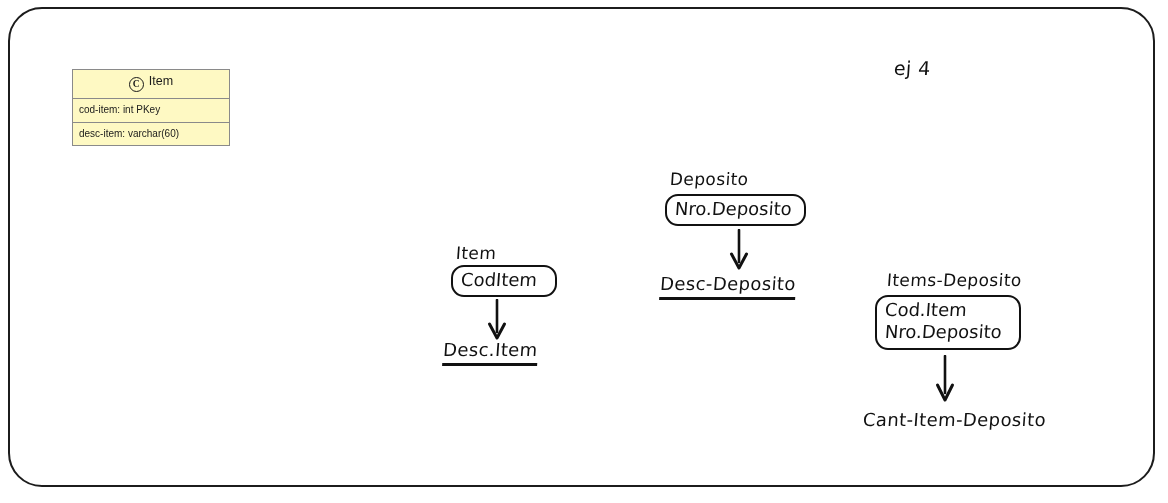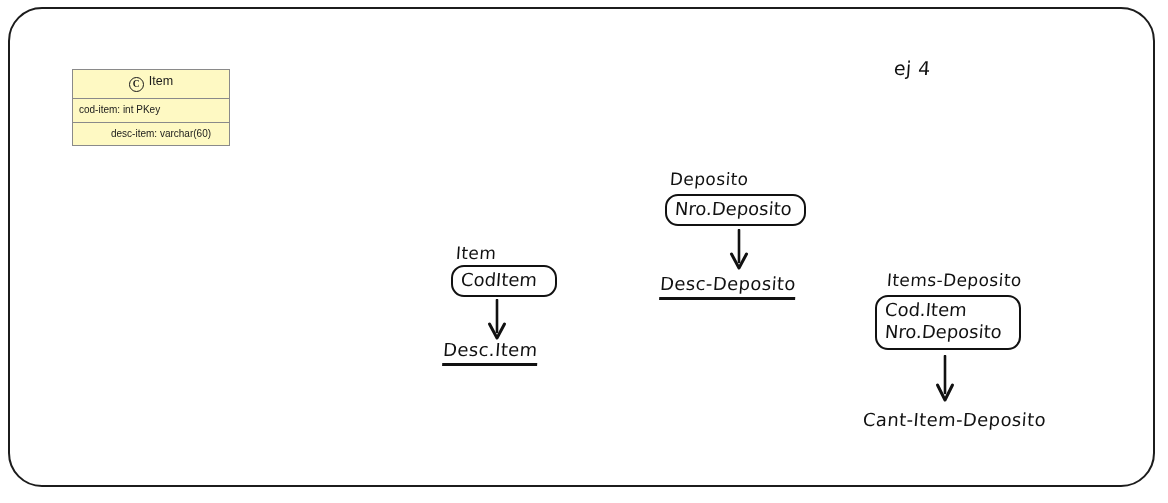--- a/index.html
+++ b/index.html
@@ -45,21 +45,21 @@
     white-space: nowrap;
     letter-spacing: 0.1px;
   }
   .uml-compartment {
     font-size: 10px;
     line-height: 15.5px;
     padding: 3px 6px 4px 6px;
     border-bottom: 1px solid #8a8a8a;
     white-space: nowrap;
   }
-  .uml-compartment:last-child { border-bottom: none; margin-left: 32px; }
+  .uml-compartment:last-child { border-bottom: none; }
   .uml-compartment.empty { min-height: 7px; padding: 2px 6px; }
   .uml-attr { display: block; white-space: nowrap; }
 
   .class-icon {
     display: inline-block;
     width: 13px;
     height: 13px;
     line-height: 12px;
     border: 1.3px solid #1a1a1a;
     border-radius: 50%;

